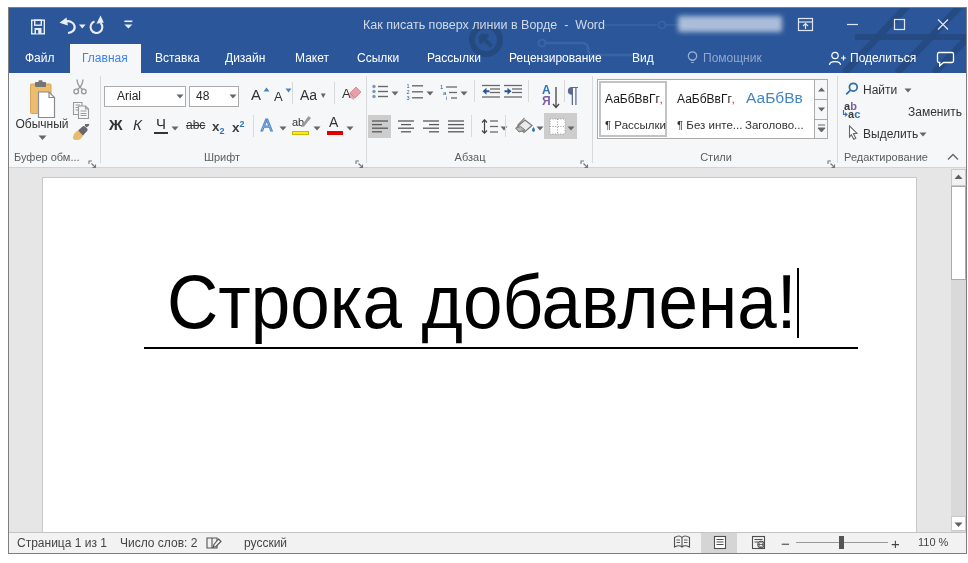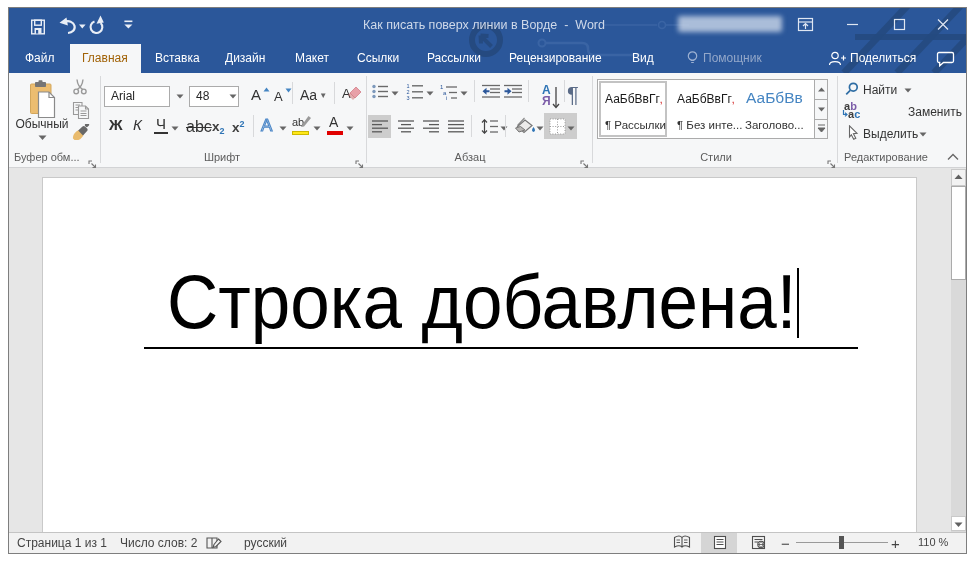--- a/index.html
+++ b/index.html
@@ -64,21 +64,21 @@
   <line x1="3.5" y1="8" x2="17.5" y2="8"></line>
   <path d="M10.5 15 v-5 M8 12 l2.5 -2.5 L13 12"></path>
   <line x1="52" y1="10.5" x2="63" y2="10.5"></line>
   <rect x="99.5" y="5.5" width="10" height="10"></rect>
   <path d="M143 5.5 l10 10 M153 5.5 l-10 10"></path>
 </g>
 </svg>
 
 <div class="abs" style="left:70px;top:44px;width:71px;height:29px;background:#f6f7f8"></div>
 <div class="abs tabtxt" style="left:25px;top:44px">Файл</div>
-<div class="abs tabtxt" style="left:82px;top:44px;color:#a16207">Главная</div>
+<div class="abs tabtxt" style="left:82px;top:44px;color:#3b82f6">Главная</div>
 <div class="abs tabtxt" style="left:155px;top:44px">Вставка</div>
 <div class="abs tabtxt" style="left:225px;top:44px">Дизайн</div>
 <div class="abs tabtxt" style="left:295px;top:44px">Макет</div>
 <div class="abs tabtxt" style="left:357px;top:44px">Ссылки</div>
 <div class="abs tabtxt" style="left:427px;top:44px">Рассылки</div>
 <div class="abs tabtxt" style="left:509px;top:44px">Рецензирование</div>
 <div class="abs tabtxt" style="left:632px;top:44px">Вид</div>
 <svg class="abs" style="left:686px;top:50px" width="13" height="17" viewBox="0 0 13 17">
     <g stroke="#9db1d2" fill="none" stroke-width="1.2">
       <circle cx="6.5" cy="6" r="4.2"></circle>
@@ -142,21 +142,21 @@
   <path d="M1 14.5 c-0.5 -3 2 -7.5 6.3 -8.6 l4.3 4.3 c-1 4.3 -5.6 6.8 -8.6 6.3 z" fill="#e9bb6d"></path>
   <path d="M6.2 6.6 l4.3 -4.1 c0.7 -0.7 1.8 -0.7 2.5 0 l2.1 2.1 c0.7 0.7 0.7 1.8 0 2.5 l-4.1 4.3 z" fill="#686868"></path>
   <rect x="13.2" y="-1.2" width="3.6" height="4.2" rx="1.5" fill="#686868" transform="rotate(45 15 0.9)"></rect>
 </svg>
 <div class="dlgl" style="left:88px;top:155px"><svg width="9" height="9">
       <g stroke="#777" fill="none" stroke-width="1.1">
         <path d="M1 4 v-3 h3 M3.5 3.5 l4 4 M7.5 4.5 v3 h-3"></path>
       </g>
     </svg></div>
 
-<div class="combo" style="left:104px;top:86px;width:66px;height:21px;line-height:19px;padding-left:6px">Arial</div>
+<div class="combo" style="left:104px;top:86px;width:82px;height:21px;line-height:19px;padding-left:12px">Arial</div>
 <svg class="abs" style="left:176px;top:94px" width="8" height="6">
     <path d="M0.5 0.5 h7 l-3.5 4 z" fill="#666"></path>
   </svg>
 <div class="combo" style="left:189px;top:86px;width:50px;height:21px;line-height:19px;padding-left:6px">48</div>
 <svg class="abs" style="left:229px;top:94px" width="8" height="6">
     <path d="M0.5 0.5 h7 l-3.5 4 z" fill="#666"></path>
   </svg>
 <div class="abs" style="left:251px;top:86px;font-size:15px;color:#333">A</div>
 <svg class="abs" style="left:263px;top:87px" width="7" height="5">
     <path d="M3.5 0.5 l3 4 h-6 z" fill="#4585c2"></path>
@@ -172,21 +172,21 @@
   <text x="0" y="13" font-size="13" fill="#333" font-family="Liberation Sans">A</text>
   <path d="M8 8 l6 -6 5 5 -6 6 z" fill="#e8a0a8" stroke="#d98f98"></path>
   <path d="M8 8 l5 5 -2 2 -5 -5 z" fill="#c66" opacity="0.5"></path>
 </svg>
 <div class="abs" style="left:109px;top:116px;font-size:15px;font-weight:bold;color:#333">Ж</div>
 <div class="abs" style="left:133px;top:116px;font-size:15px;font-style:italic;color:#333">К</div>
 <div class="abs" style="left:154px;top:116px;font-size:15px;color:#333;border-bottom:2px solid #333;line-height:16px;width:14px;text-align:center">Ч</div>
 <svg class="abs" style="left:171px;top:126px" width="8" height="5">
     <path d="M0.5 0.5 h7 l-3.5 4 z" fill="#666"></path>
   </svg>
-<div class="abs" style="left:186px;top:118px;font-size:16px;color:#333;text-decoration:line-through">abc</div>
+<div class="abs" style="left:186px;top:118px;font-size:12px;color:#333;text-decoration:line-through">abc</div>
 <div class="abs" style="left:212px;top:119px;font-size:13.5px;font-weight:bold;color:#404040">x<span style="font-size:9px;color:#2e74b5;vertical-align:-3px">2</span></div>
 <div class="abs" style="left:232px;top:119px;font-size:13.5px;font-weight:bold;color:#404040">x<span style="font-size:9px;color:#2e74b5;vertical-align:5px">2</span></div>
 <div class="abs" style="left:253px;top:115px;width:1px;height:22px;background:#d8d9db"></div>
 <svg class="abs" style="left:259px;top:115px" width="18" height="19" viewBox="0 0 18 19">
     <text x="2" y="16" font-size="17" font-family="Liberation Sans" fill="#f6f7f8" stroke="#4d88c8" stroke-width="1.1">A</text>
   </svg>
 <svg class="abs" style="left:279px;top:126px" width="8" height="5">
     <path d="M0.5 0.5 h7 l-3.5 4 z" fill="#666"></path>
   </svg>
 <div class="abs" style="left:292px;top:116px;font-size:11px;color:#333">ab</div>

